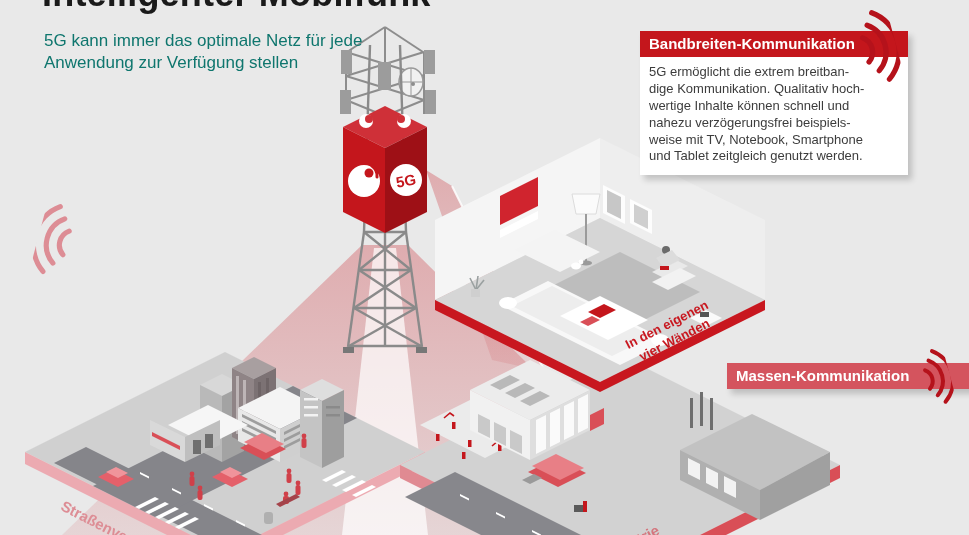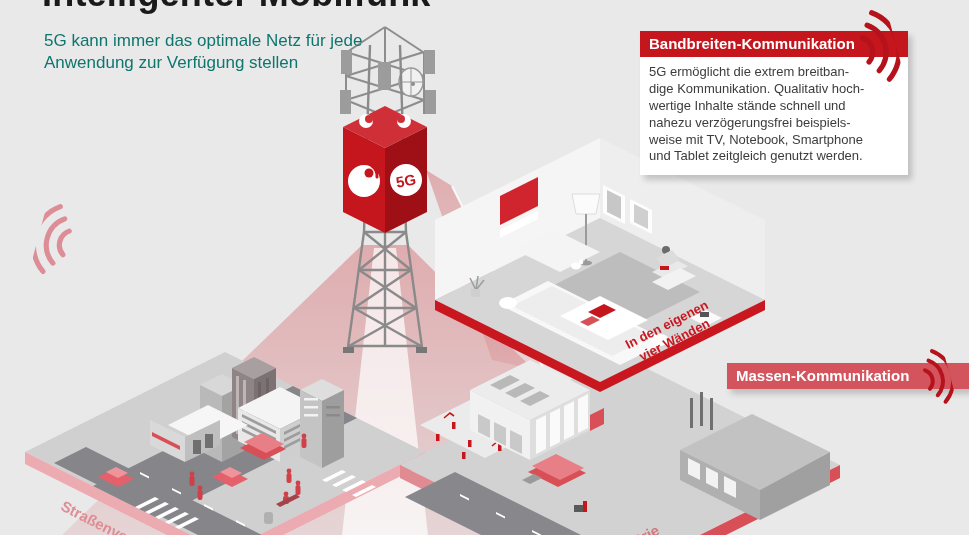--- a/index.html
+++ b/index.html
@@ -358,21 +358,21 @@
 
   <div class="title">Intelligenter Mobilfunk</div>
   <div class="subtitle">5G kann immer das optimale Netz für jede
 Anwendung zur Verfügung stellen</div>
 
 
   <div class="card card-bandbreiten">
     <div class="card-header hdr-bandbreiten">Bandbreiten-Kommunikation</div>
     <div class="card-body">5G ermöglicht die extrem breitban-
 dige Kommunikation. Qualitativ hoch-
-wertige Inhalte stände schnell und
+wertige Inhalte können schnell und
 nahezu verzögerungsfrei beispiels-
 weise mit TV, Notebook, Smartphone
 und Tablet zeitgleich genutzt werden.</div>
   </div>
 
   <div class="card card-massen">
     <div class="card-header hdr-massen">Massen-Kommunikation</div>
   </div>
 
   <svg class="sig sig-pink sig-echtzeit" viewBox="0 0 40 88">

